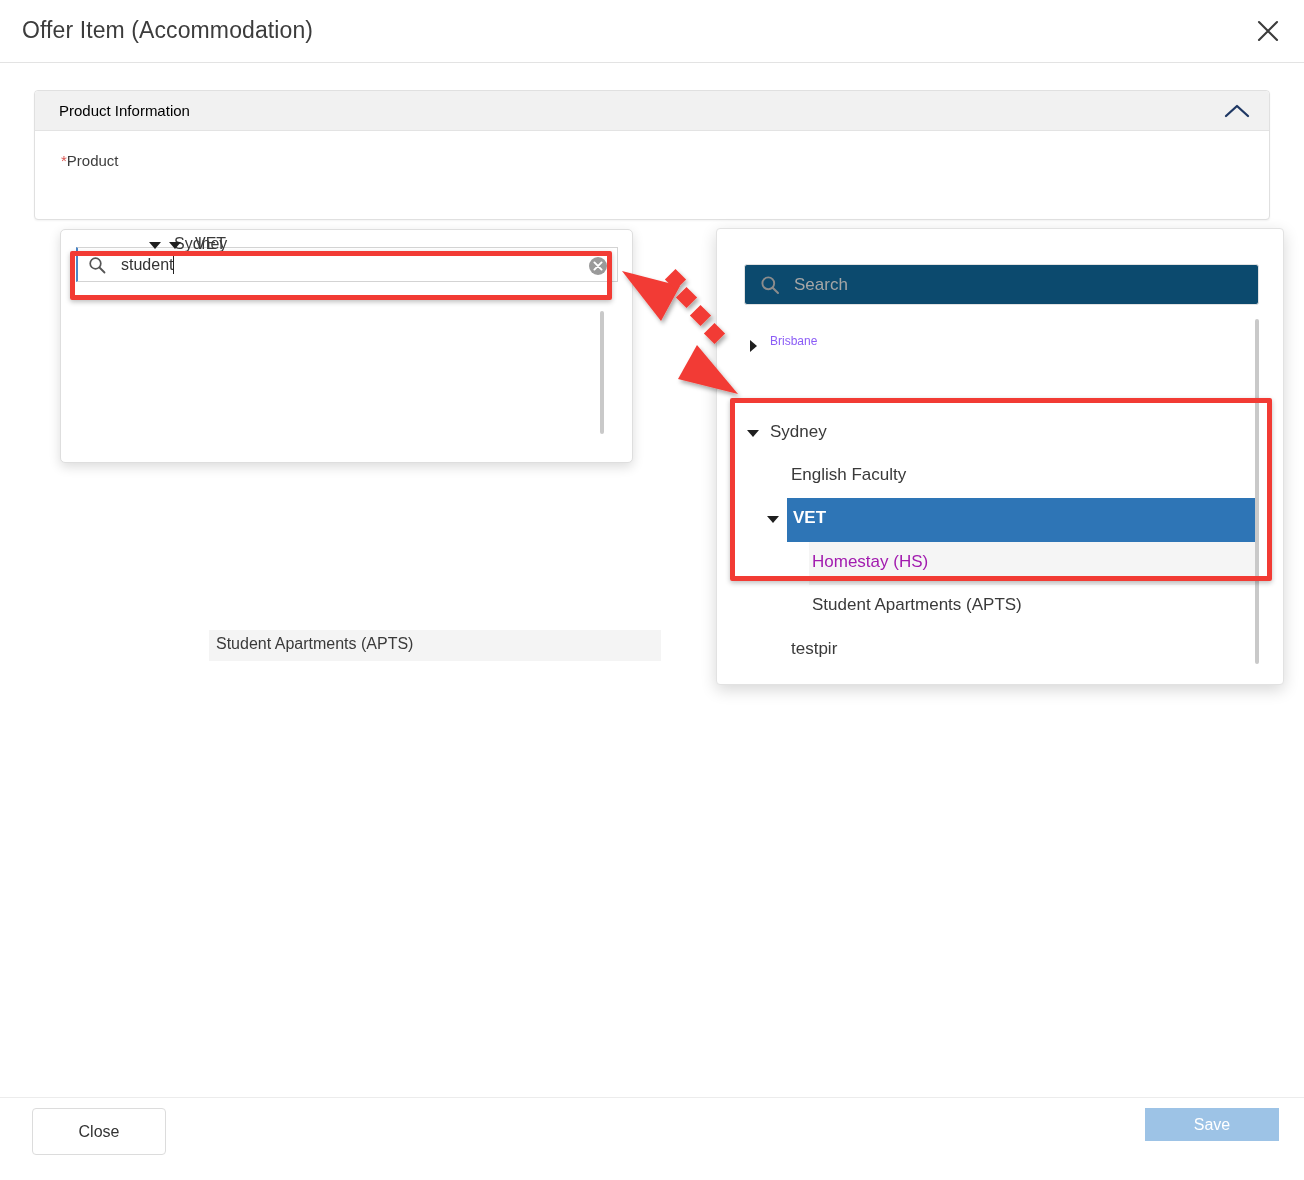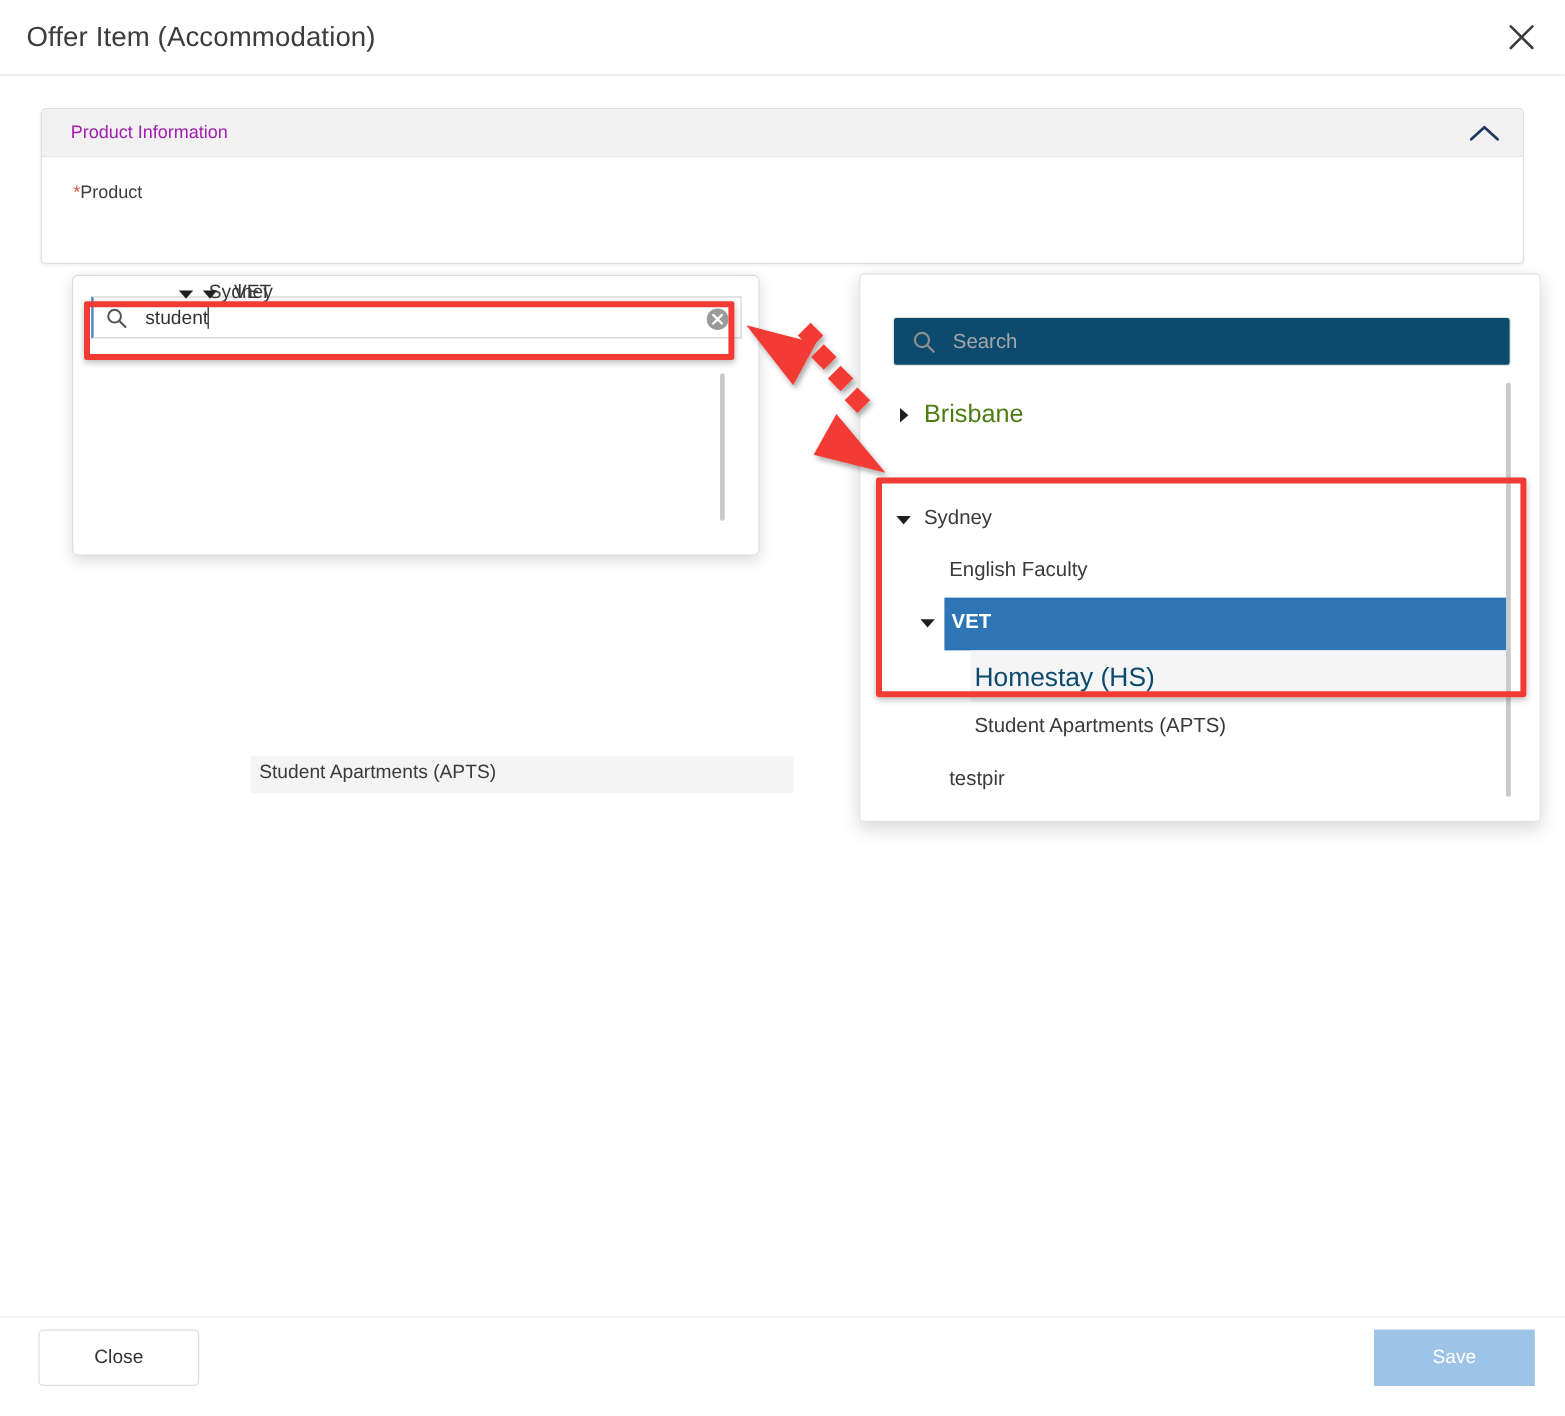--- a/index.html
+++ b/index.html
@@ -34,21 +34,21 @@
     position: absolute; left: 34px; top: 90px; width: 1236px; height: 130px;
     border: 1px solid #e0e0e0; border-radius: 4px; background: #fff;
     box-shadow: 0 1px 2px rgba(0,0,0,.05);
   }
   .card-head {
     position: absolute; left: 0; top: 0; width: 100%; height: 40px;
     background: #f1f1f1; border-bottom: 1px solid #e3e3e3;
     border-radius: 4px 4px 0 0;
   }
   .card-head-title {
-    position: absolute; left: 24px; top: 11px; font-size: 15px; color: #a21caf;
+    position: absolute; left: 24px; top: 11px; font-size: 15px; color: #000000;
   }
   .collapse-chevron {
     position: absolute; right: 18px; top: 8px; width: 28px; height: 24px;
     cursor: pointer; display: flex; align-items: center; justify-content: center;
   }
 
   .field-label {
     position: absolute; left: 61px; top: 152px; font-size: 15px; color: #3d3d3d;
   }
   .req-star { color: #d9534f; font-size: 15px; }
@@ -135,21 +135,21 @@
     position: absolute; left: 0; top: 1097px; width: 1304px; height: 1px; background: #ececec;
   }
   .btn-close {
     position: absolute; left: 20px; top: 1108px; width: 134px; height: 47px;
     border: 1px solid #dcdcdc; border-radius: 4px; background: #fff;
     font-size: 16px; color: #333; cursor: pointer;
     font-family: "Liberation Sans", sans-serif;
     margin-left: 12px;
   }
   .btn-save {
-    position: absolute; left: 1145px; top: 1108px; width: 134px; height: 47px;
+    position: absolute; left: 1145px; top: 1108px; width: 134px; height: 33px;
     border: none; border-radius: 0; background: #9dc3e6;
     font-size: 16px; color: #ffffff; cursor: pointer;
     font-family: "Liberation Sans", sans-serif;
   }
 </style>
 </head>
 <body>
 
 <div id="root">
 
@@ -220,42 +220,42 @@
         <svg width="20" height="20" viewBox="0 0 20 20">
           <circle cx="8.3" cy="8.3" r="5.9" stroke="#8c8c8c" stroke-width="1.9" fill="none"></circle>
           <path d="M12.7 12.7 L18 18" stroke="#8c8c8c" stroke-width="2" stroke-linecap="round"></path>
         </svg>
       </span>
       <span class="s-ph">Search</span>
     </div>
 
     <div style="position:absolute; left:0; top:95px; width:566px; height:44px;">
       <span class="tri-right" style="left:33px; top:16px;"></span>
-      <span style="position:absolute; left:53px; top:10px; font-size:21px; color:#4d7c0f;">Brisbane</span>
+      <span style="position:absolute; left:53px; top:10px; font-size:12px; color:#8b5cf6;">Brisbane</span>
     </div>
 
 
     <div style="position:absolute; left:0; top:183px; width:566px; height:44px;">
       <span class="tri-down" style="left:30px; top:18px;"></span>
       <span style="position:absolute; left:53px; top:10px; font-size:17px; color:#3a3a3a;">Sydney</span>
     </div>
 
     <div style="position:absolute; left:0; top:226px; width:566px; height:44px;">
       <span style="position:absolute; left:74px; top:10px; font-size:17px; color:#3a3a3a;">English Faculty</span>
     </div>
 
     <div style="position:absolute; left:0; top:269px; width:566px; height:44px;">
       <div style="position:absolute; left:70px; top:0; width:468px; height:44px; background:#2e75b6;"></div>
       <span style="position:absolute; width:0; height:0; left:50px; top:18px; border-left:6px solid transparent; border-right:6px solid transparent; border-top:7px solid #1f1f1f;"></span>
       <span style="position:absolute; left:76px; top:10px; font-size:17px; color:#ffffff; font-weight:600;">VET</span>
     </div>
 
     <div style="position:absolute; left:0; top:313px; width:566px; height:43px;">
       <div style="position:absolute; left:92px; top:0; width:446px; height:43px; background:#f5f5f5;"></div>
-      <span style="position:absolute; left:95px; top:10px; font-size:22px; color:#0c4a6e;">Homestay (HS)</span>
+      <span style="position:absolute; left:95px; top:10px; font-size:17px; color:#a21caf;">Homestay (HS)</span>
     </div>
 
     <div style="position:absolute; left:0; top:356px; width:566px; height:44px;">
       <span style="position:absolute; left:95px; top:10px; font-size:17px; color:#3a3a3a;">Student Apartments (APTS)</span>
     </div>
 
     <div style="position:absolute; left:0; top:400px; width:566px; height:44px;">
       <span style="position:absolute; left:74px; top:10px; font-size:17px; color:#3a3a3a;">testpir</span>
     </div>
 

